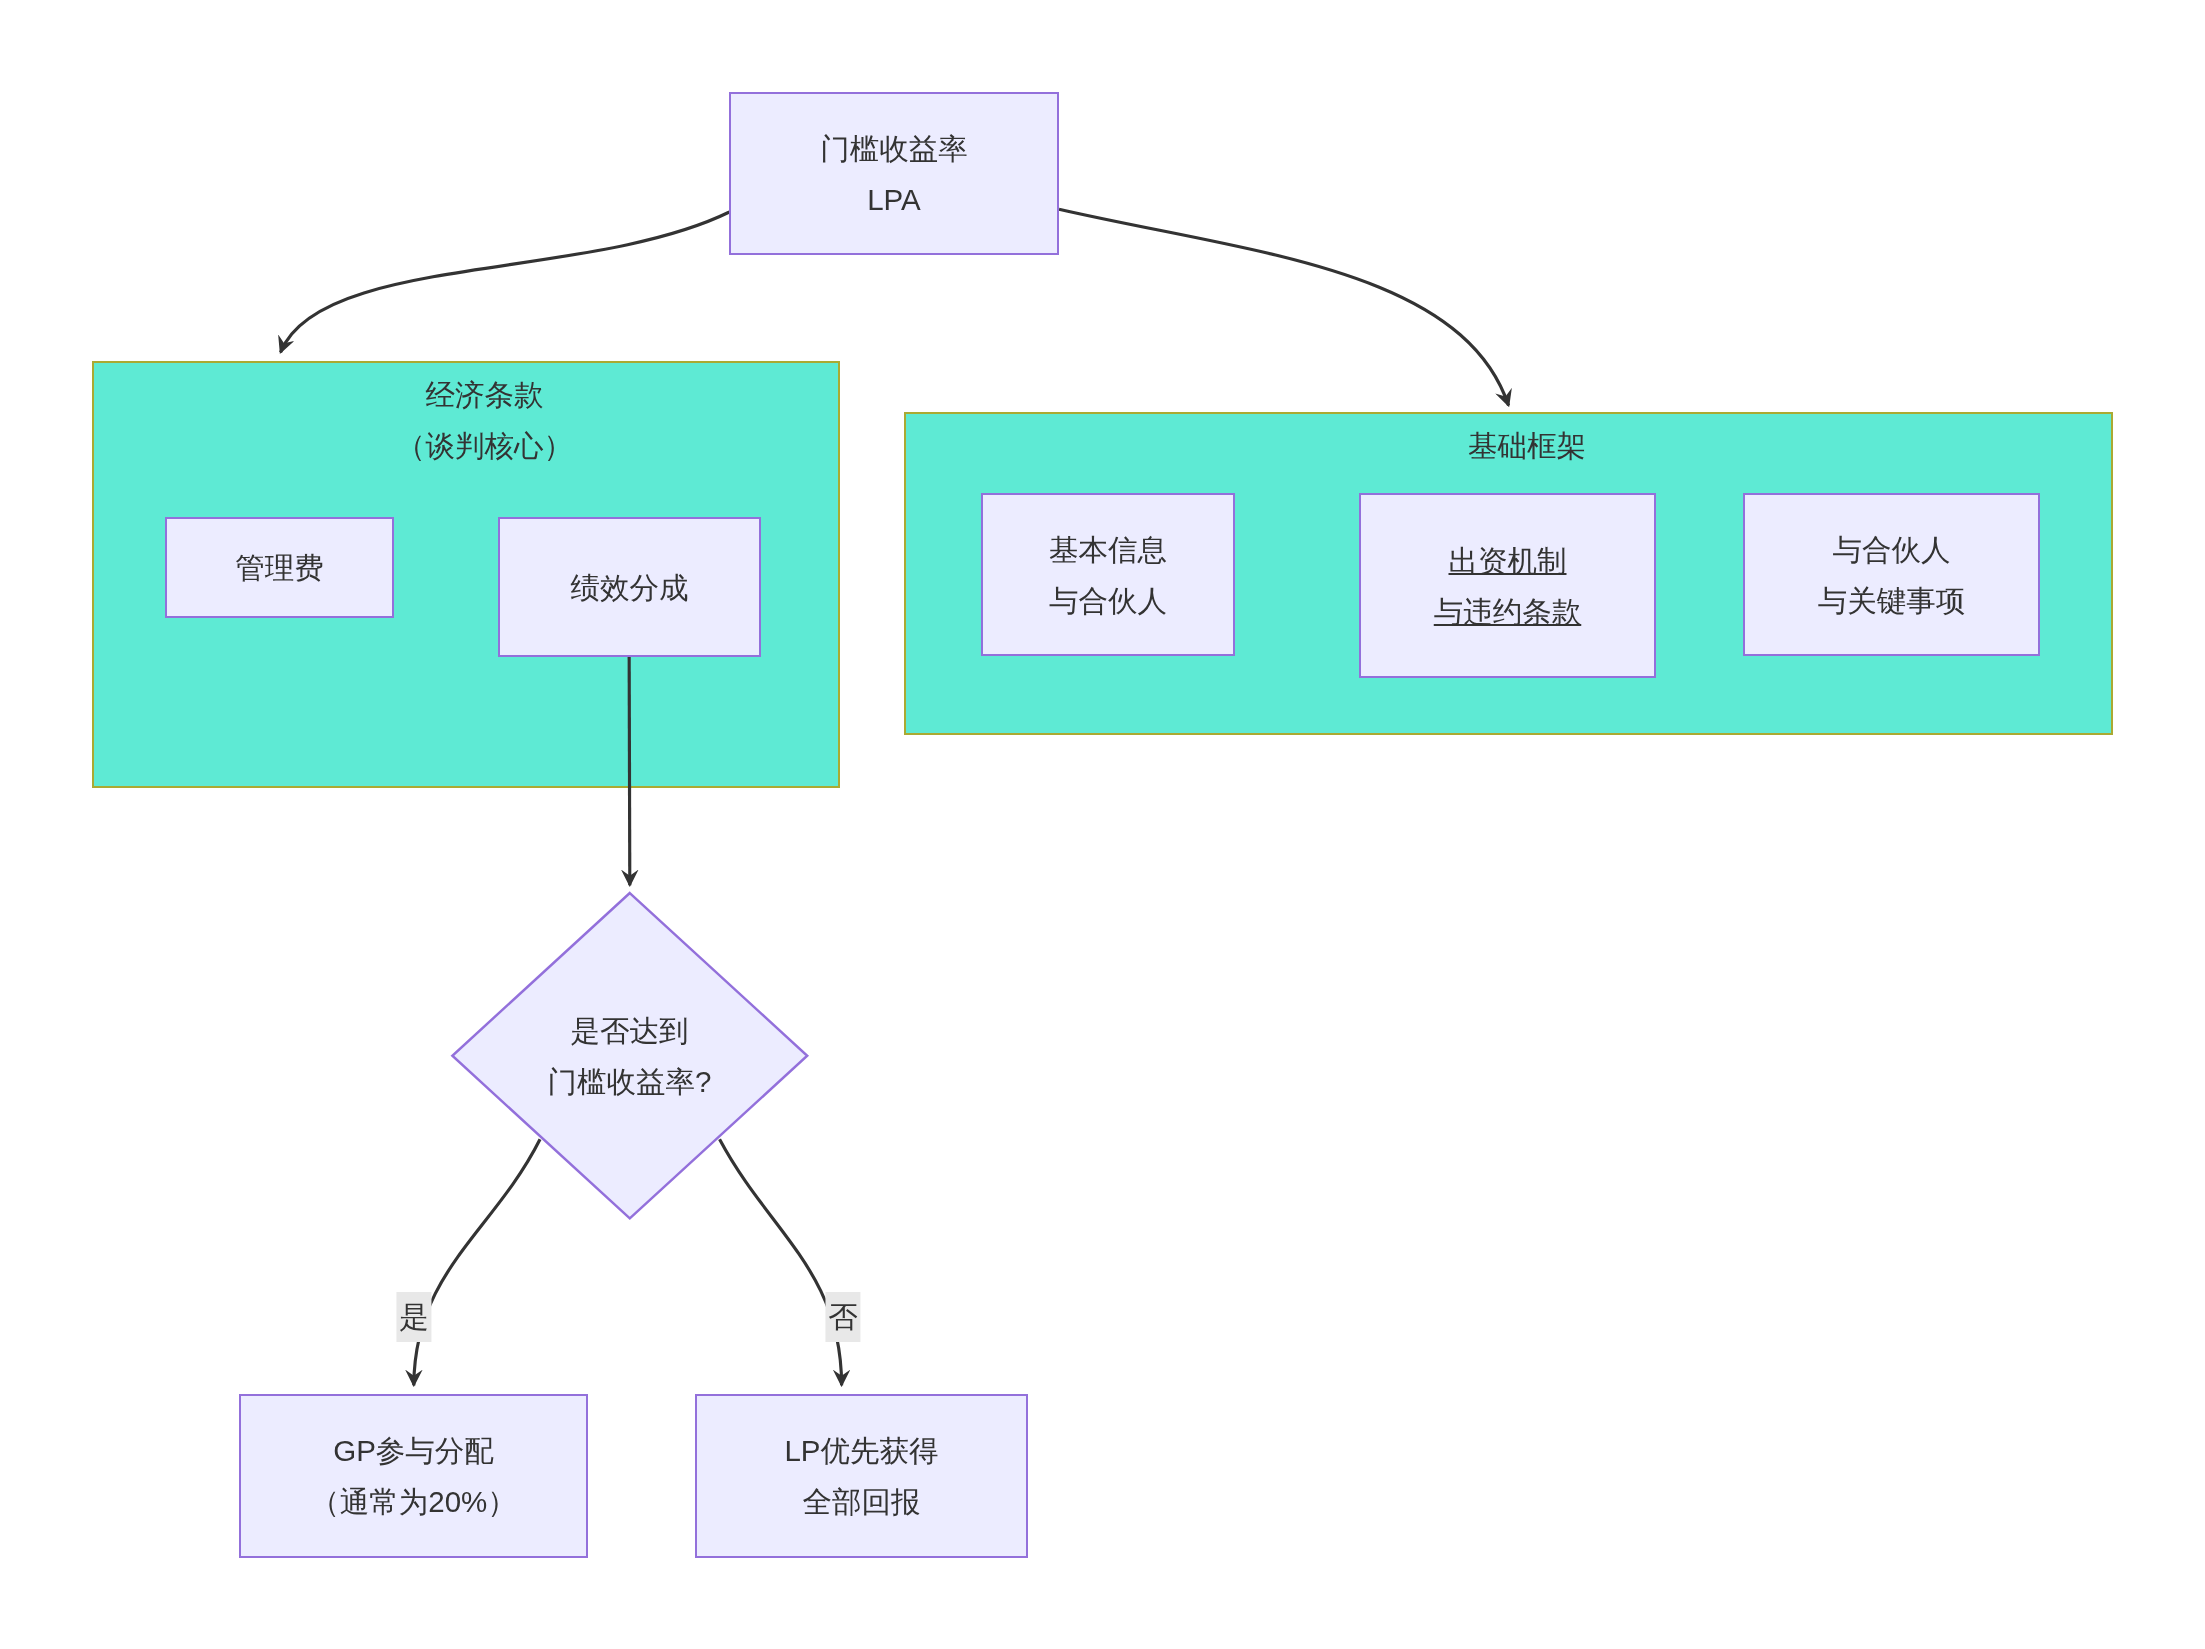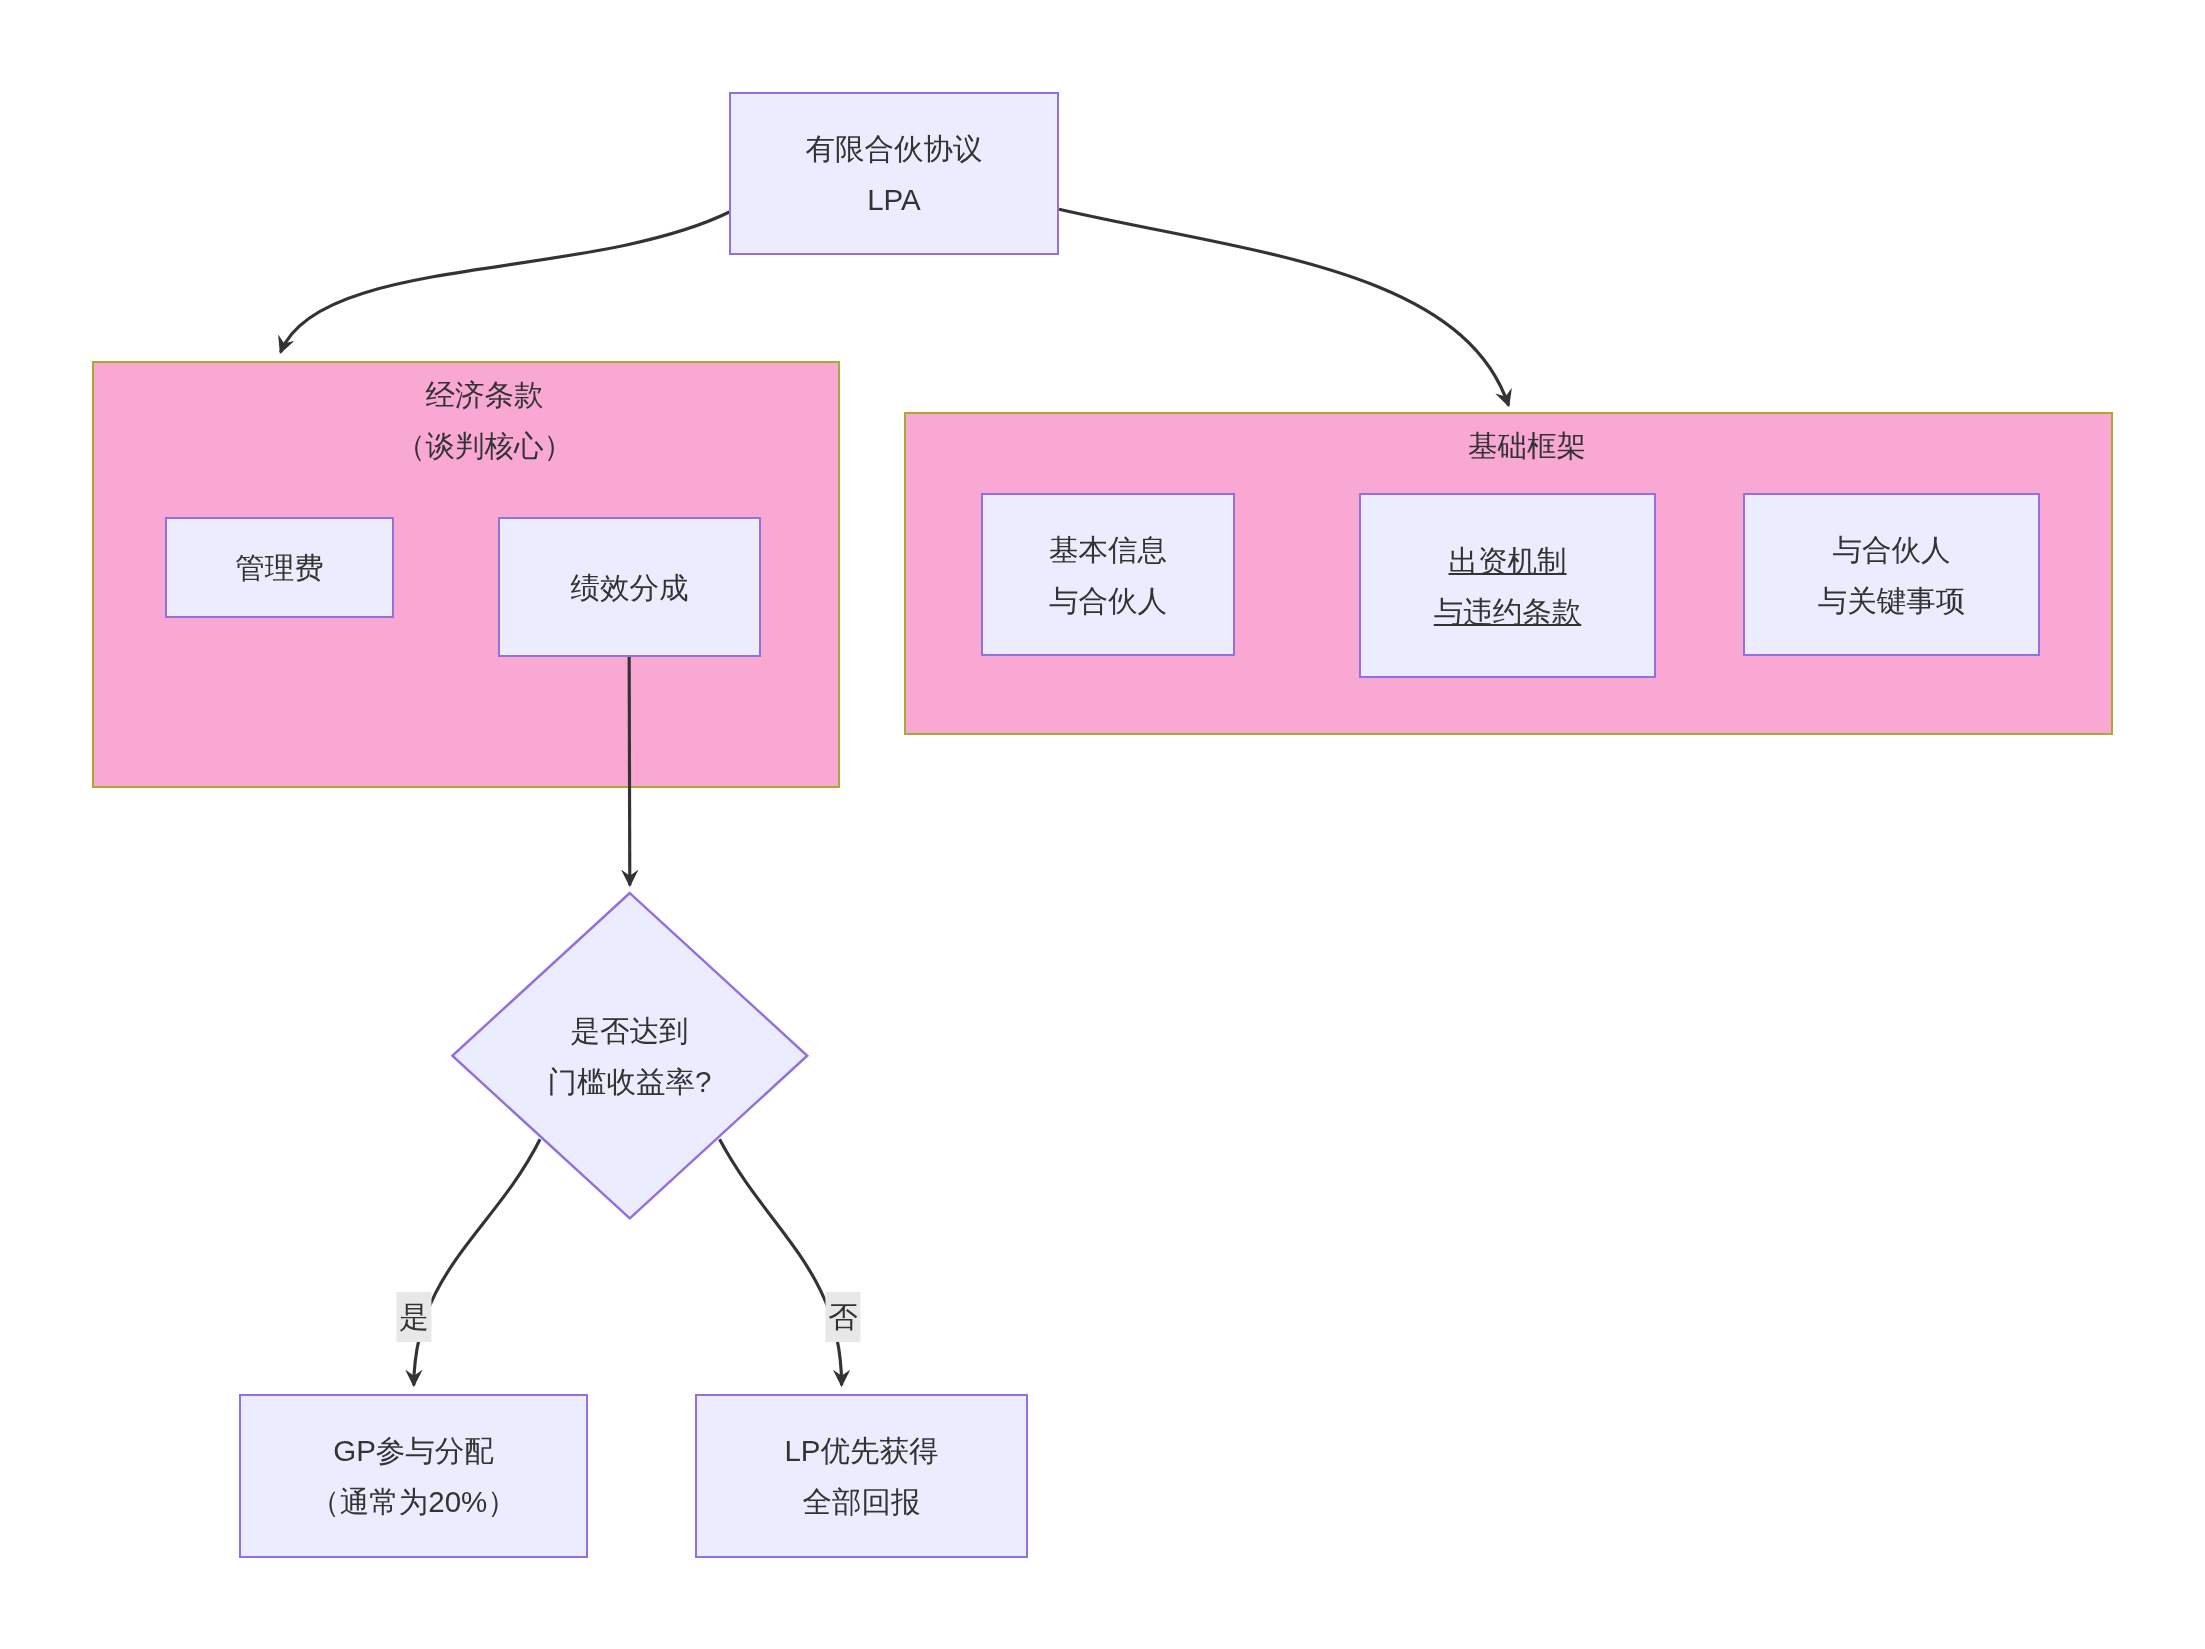--- a/index.html
+++ b/index.html
@@ -12,21 +12,21 @@
   }
   .canvas {
     position: relative;
     width: 2205px;
     height: 1650px;
     background: #ffffff;
     overflow: hidden;
   }
   .cluster {
     position: absolute;
-    background: #f9a8d4;
+    background: #5eead4;
     border: 2.8px solid #AAAA33;
     box-sizing: border-box;
     z-index: 1;
     padding-left: 37px;
   }
   .cluster-title {
     width: 100%;
     padding-top: 5.6px;
     text-align: center;
     font-size: 29.5px;
@@ -113,21 +113,21 @@
     <path d="M 897 902 C 897 1030, 898 1150, 898 1262" fill="none" stroke="#333333" stroke-width="4.5" marker-end="url(#arrowhead)"></path>
 
     <path d="M 770 1624 C 703 1757, 591 1812, 590 1975" fill="none" stroke="#333333" stroke-width="4.5" marker-end="url(#arrowhead)"></path>
 
     <path d="M 1026 1624 C 1097 1757, 1200 1812, 1200 1975" fill="none" stroke="#333333" stroke-width="4.5" marker-end="url(#arrowhead)"></path>
 
     <polygon points="898,1273 1151,1505 898,1737 645,1505" fill="#ECECFF" stroke="#9370DB" stroke-width="3.5"></polygon>
   </svg>
 
   <div class="node" style="left:729px; top:92px; width:330px; height:163px;">
-    <div>有限合伙协议</div>
+    <div>门槛收益率</div>
     <div>LPA</div>
   </div>
 
   <div class="node" style="left:165px; top:517px; width:229px; height:101px;">
     <div>管理费</div>
   </div>
 
   <div class="node" style="left:498px; top:517px; width:263px; height:140px;">
     <div>绩效分成</div>
   </div>

